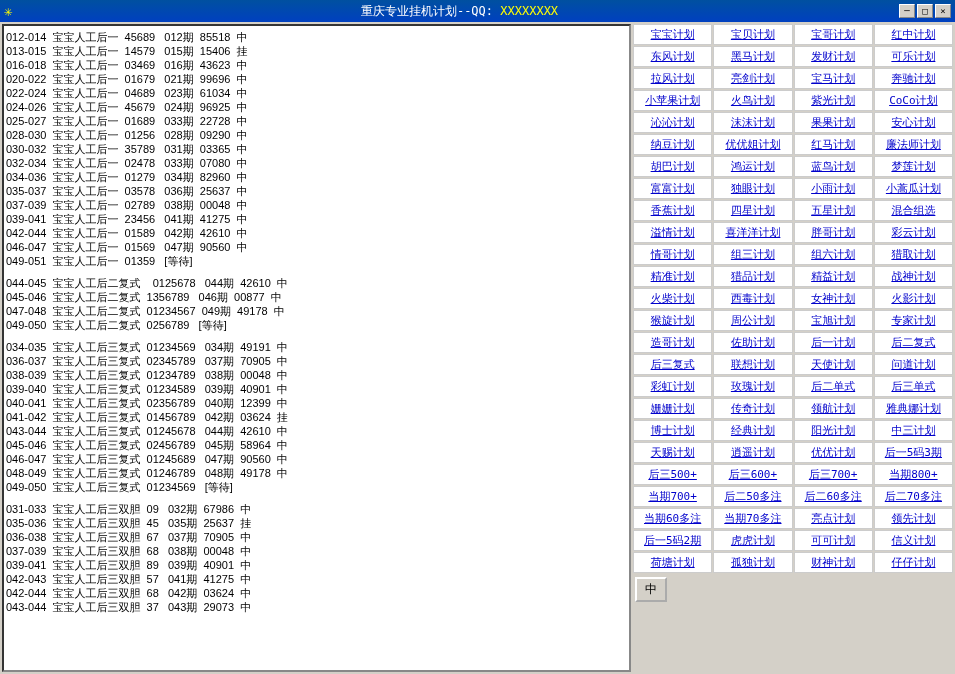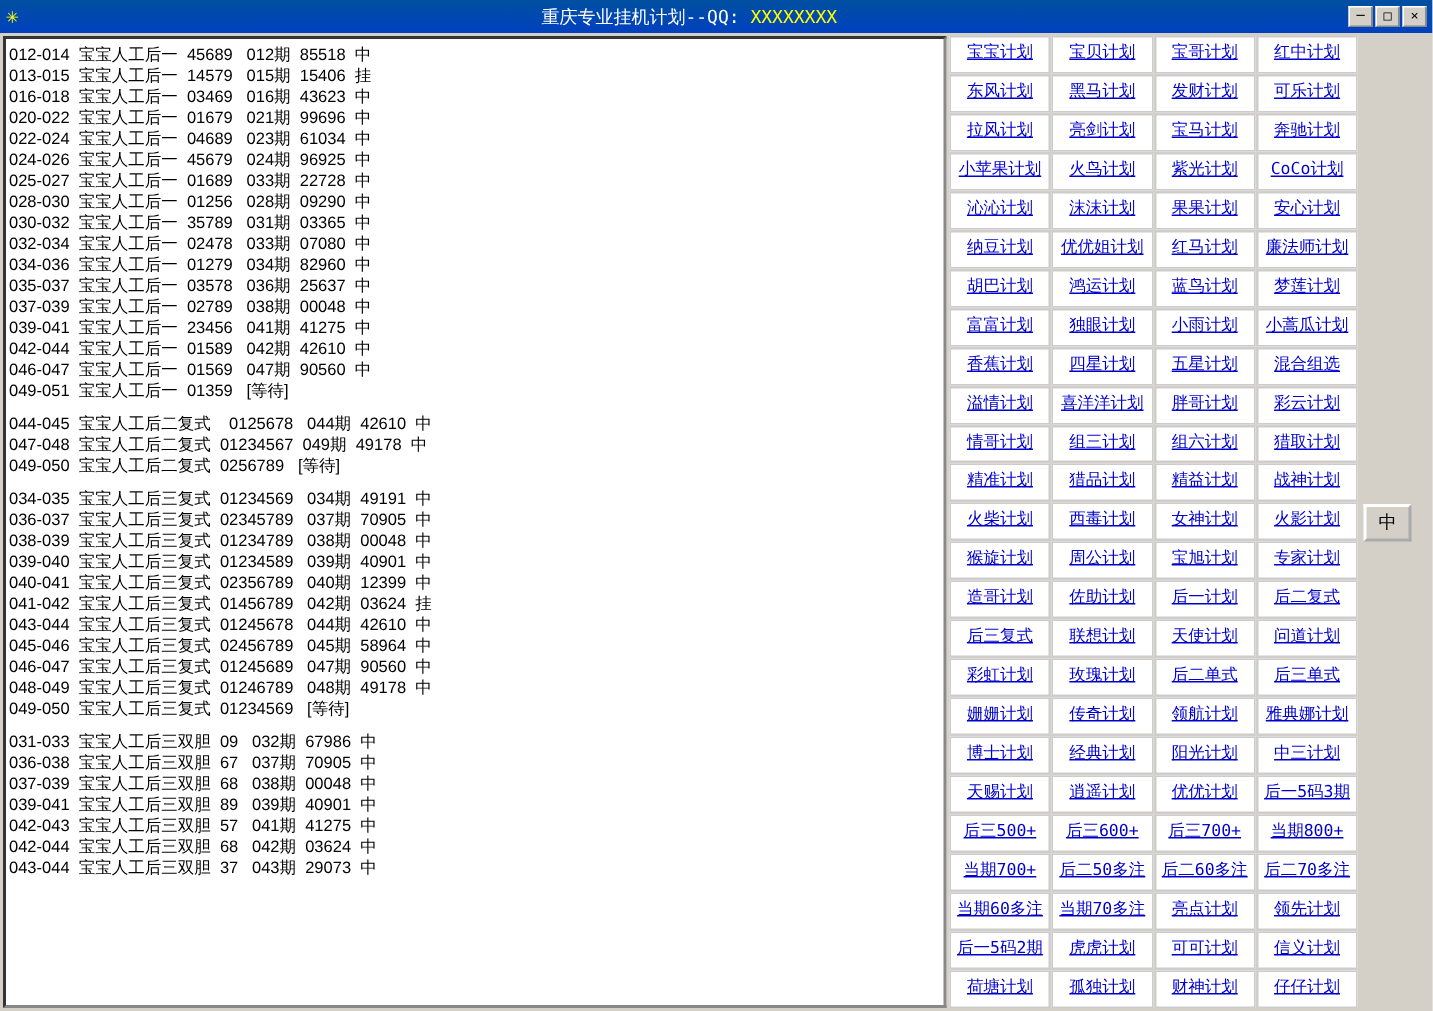--- a/index.html
+++ b/index.html
@@ -80,21 +80,21 @@
       white-space: pre;
       line-height: 14px;
       color: #000;
     }
     .text-line.empty {
       height: 8px;
     }
     .right-panel {
       width: 320px;
       display: flex;
-      flex-direction: row;
+      flex-direction: column;
       gap: 2px;
     }
     .right-grid {
       display: grid;
       grid-template-columns: repeat(4, 1fr);
       gap: 1px;
       background: #d4d0c8;
     }
     .plan-btn {
       background: white;
@@ -167,36 +167,38 @@
         <div class="text-line">032-034  宝宝人工后一  02478   033期  07080  中</div>
         <div class="text-line">034-036  宝宝人工后一  01279   034期  82960  中</div>
         <div class="text-line">035-037  宝宝人工后一  03578   036期  25637  中</div>
         <div class="text-line">037-039  宝宝人工后一  02789   038期  00048  中</div>
         <div class="text-line">039-041  宝宝人工后一  23456   041期  41275  中</div>
         <div class="text-line">042-044  宝宝人工后一  01589   042期  42610  中</div>
         <div class="text-line">046-047  宝宝人工后一  01569   047期  90560  中</div>
         <div class="text-line">049-051  宝宝人工后一  01359   [等待]</div>
         <div class="text-line empty"></div>
         <div class="text-line">044-045  宝宝人工后二复式    0125678   044期  42610  中</div>
+        <div class="text-line">045-046  宝宝人工后二复式  1356789   046期  00877  中</div>
         <div class="text-line">047-048  宝宝人工后二复式  01234567  049期  49178  中</div>
         <div class="text-line">049-050  宝宝人工后二复式  0256789   [等待]</div>
         <div class="text-line empty"></div>
         <div class="text-line">034-035  宝宝人工后三复式  01234569   034期  49191  中</div>
         <div class="text-line">036-037  宝宝人工后三复式  02345789   037期  70905  中</div>
         <div class="text-line">038-039  宝宝人工后三复式  01234789   038期  00048  中</div>
         <div class="text-line">039-040  宝宝人工后三复式  01234589   039期  40901  中</div>
         <div class="text-line">040-041  宝宝人工后三复式  02356789   040期  12399  中</div>
         <div class="text-line">041-042  宝宝人工后三复式  01456789   042期  03624  挂</div>
         <div class="text-line">043-044  宝宝人工后三复式  01245678   044期  42610  中</div>
         <div class="text-line">045-046  宝宝人工后三复式  02456789   045期  58964  中</div>
         <div class="text-line">046-047  宝宝人工后三复式  01245689   047期  90560  中</div>
         <div class="text-line">048-049  宝宝人工后三复式  01246789   048期  49178  中</div>
         <div class="text-line">049-050  宝宝人工后三复式  01234569   [等待]</div>
         <div class="text-line empty"></div>
         <div class="text-line">031-033  宝宝人工后三双胆  09   032期  67986  中</div>
+        <div class="text-line">035-036  宝宝人工后三双胆  45   035期  25637  挂</div>
         <div class="text-line">036-038  宝宝人工后三双胆  67   037期  70905  中</div>
         <div class="text-line">037-039  宝宝人工后三双胆  68   038期  00048  中</div>
         <div class="text-line">039-041  宝宝人工后三双胆  89   039期  40901  中</div>
         <div class="text-line">042-043  宝宝人工后三双胆  57   041期  41275  中</div>
         <div class="text-line">042-044  宝宝人工后三双胆  68   042期  03624  中</div>
         <div class="text-line">043-044  宝宝人工后三双胆  37   043期  29073  中</div>
       </div>
   </div>
 
   <div class="right-panel">

